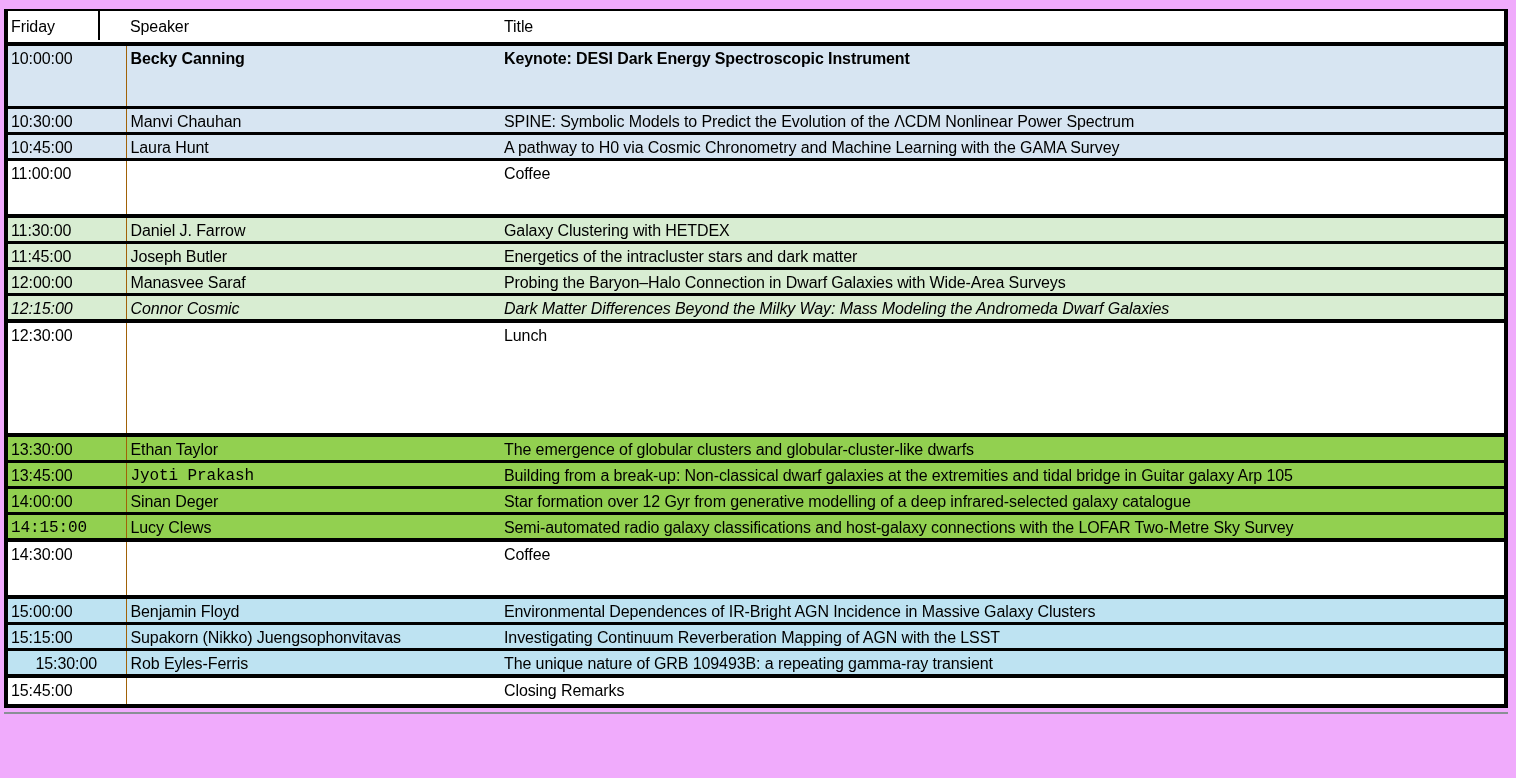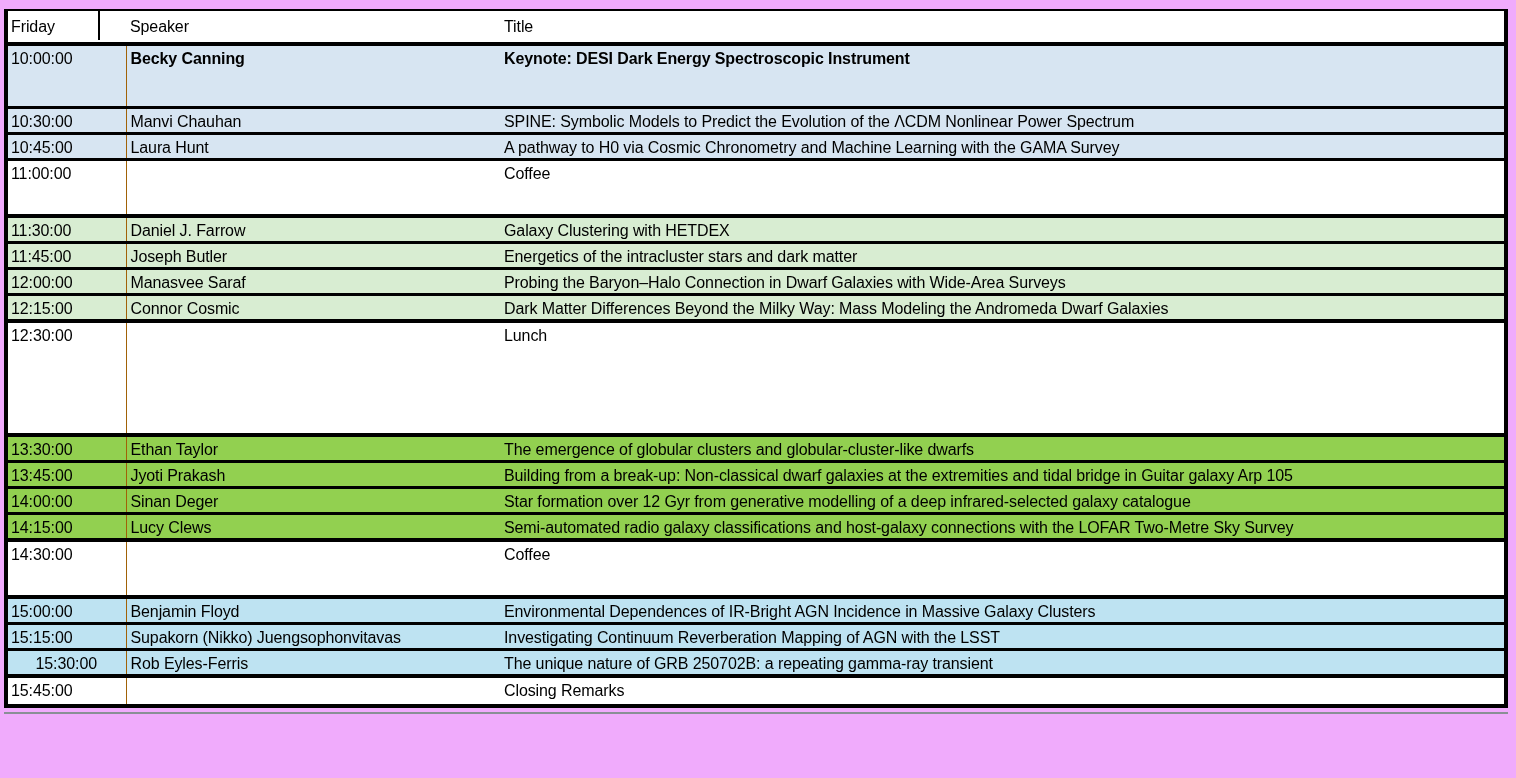--- a/index.html
+++ b/index.html
@@ -129,47 +129,47 @@
           <tr style="height: 26px;">
             <td class="col-time" style="background: rgb(216, 237, 210);">11:45:00</td>
             <td class="col-speaker" style="background: rgb(216, 237, 210);">Joseph Butler</td>
             <td class="col-title" style="background: rgb(216, 237, 210); margin-left: 32px;">Energetics of the intracluster stars and dark matter</td>
           </tr>
           <tr style="height: 26px;">
             <td class="col-time" style="background: rgb(216, 237, 210);">12:00:00</td>
             <td class="col-speaker" style="background: rgb(216, 237, 210);">Manasvee Saraf</td>
             <td class="col-title" style="background: rgb(216, 237, 210);">Probing the Baryon–Halo Connection in Dwarf Galaxies with Wide-Area Surveys</td>
           </tr>
-          <tr style="height: 26px;">
+          <tr style="height: 26px; font-style: italic;">
             <td class="col-time" style="background: rgb(216, 237, 210);">12:15:00</td>
             <td class="col-speaker" style="background: rgb(216, 237, 210);">Connor Cosmic</td>
             <td class="col-title" style="background: rgb(216, 237, 210);">Dark Matter Differences Beyond the Milky Way: Mass Modeling the Andromeda Dwarf Galaxies</td>
           </tr>
           <tr class="section-start" style="height: 114px;">
             <td class="col-time" style="background: rgb(255, 255, 255);">12:30:00</td>
             <td class="col-speaker" style="background: rgb(255, 255, 255);"></td>
             <td class="col-title" style="background: rgb(255, 255, 255);">Lunch</td>
           </tr>
           <tr class="section-start" style="height: 26px;">
             <td class="col-time" style="background: rgb(146, 208, 80);">13:30:00</td>
             <td class="col-speaker" style="background: rgb(146, 208, 80);">Ethan Taylor</td>
             <td class="col-title" style="background: rgb(146, 208, 80);">The emergence of globular clusters and globular-cluster-like dwarfs</td>
           </tr>
           <tr style="height: 26px; margin-top: 36px;">
             <td class="col-time" style="background: rgb(146, 208, 80);">13:45:00</td>
-            <td class="col-speaker" style="background: rgb(146, 208, 80);">Jyoti Prakash</td>
+            <td class="col-speaker" style="background: rgb(146, 208, 80); font-family: Liberation Mono, monospace;">Jyoti Prakash</td>
             <td class="col-title" style="background: rgb(146, 208, 80);">Building from a break-up: Non-classical dwarf galaxies at the extremities and tidal bridge in Guitar galaxy Arp 105</td>
           </tr>
           <tr style="height: 26px;">
             <td class="col-time" style="background: rgb(146, 208, 80);">14:00:00</td>
             <td class="col-speaker" style="background: rgb(146, 208, 80);">Sinan Deger</td>
             <td class="col-title" style="background: rgb(146, 208, 80);">Star formation over 12 Gyr from generative modelling of a deep infrared-selected galaxy catalogue</td>
           </tr>
           <tr style="height: 26px;">
-            <td class="col-time" style="background: rgb(146, 208, 80);">14:15:00</td>
+            <td class="col-time" style="background: rgb(146, 208, 80); font-family: Liberation Mono, monospace;">14:15:00</td>
             <td class="col-speaker" style="background: rgb(146, 208, 80);">Lucy Clews</td>
             <td class="col-title" style="background: rgb(146, 208, 80);">Semi-automated radio galaxy classifications and host-galaxy connections with the LOFAR Two-Metre Sky Survey</td>
           </tr>
           <tr class="section-start" style="height: 57px;">
             <td class="col-time" style="background: rgb(255, 255, 255);">14:30:00</td>
             <td class="col-speaker" style="background: rgb(255, 255, 255);"></td>
             <td class="col-title" style="background: rgb(255, 255, 255);">Coffee</td>
           </tr>
           <tr class="section-start" style="height: 26px;">
             <td class="col-time" style="background: rgb(190, 227, 242);">15:00:00</td>
@@ -177,21 +177,21 @@
             <td class="col-title" style="background: rgb(190, 227, 242);">Environmental Dependences of IR-Bright AGN Incidence in Massive Galaxy Clusters</td>
           </tr>
           <tr style="height: 26px;">
             <td class="col-time" style="background: rgb(190, 227, 242);">15:15:00</td>
             <td class="col-speaker" style="background: rgb(190, 227, 242);">Supakorn (Nikko) Juengsophonvitavas</td>
             <td class="col-title" style="background: rgb(190, 227, 242);">Investigating Continuum Reverberation Mapping of AGN with the LSST</td>
           </tr>
           <tr style="height: 26px;">
             <td class="col-time" style="background: rgb(190, 227, 242); text-align: center;">15:30:00</td>
             <td class="col-speaker" style="background: rgb(190, 227, 242); margin-left: 12px;">Rob Eyles-Ferris</td>
-            <td class="col-title" style="background: rgb(190, 227, 242);">The unique nature of GRB 250702B: a repeating gamma-ray transient</td>
+            <td class="col-title" style="background: rgb(190, 227, 242);">The unique nature of GRB 109493B: a repeating gamma-ray transient</td>
           </tr>
           <tr class="section-start" style="height: 30px;">
             <td class="col-time" style="background: rgb(255, 255, 255);">15:45:00</td>
             <td class="col-speaker" style="background: rgb(255, 255, 255);"></td>
             <td class="col-title" style="background: rgb(255, 255, 255);">Closing Remarks</td>
           </tr>
         </tbody>
     </table>
     <div class="header-divider"></div>
     <div class="next-table-edge"></div>

